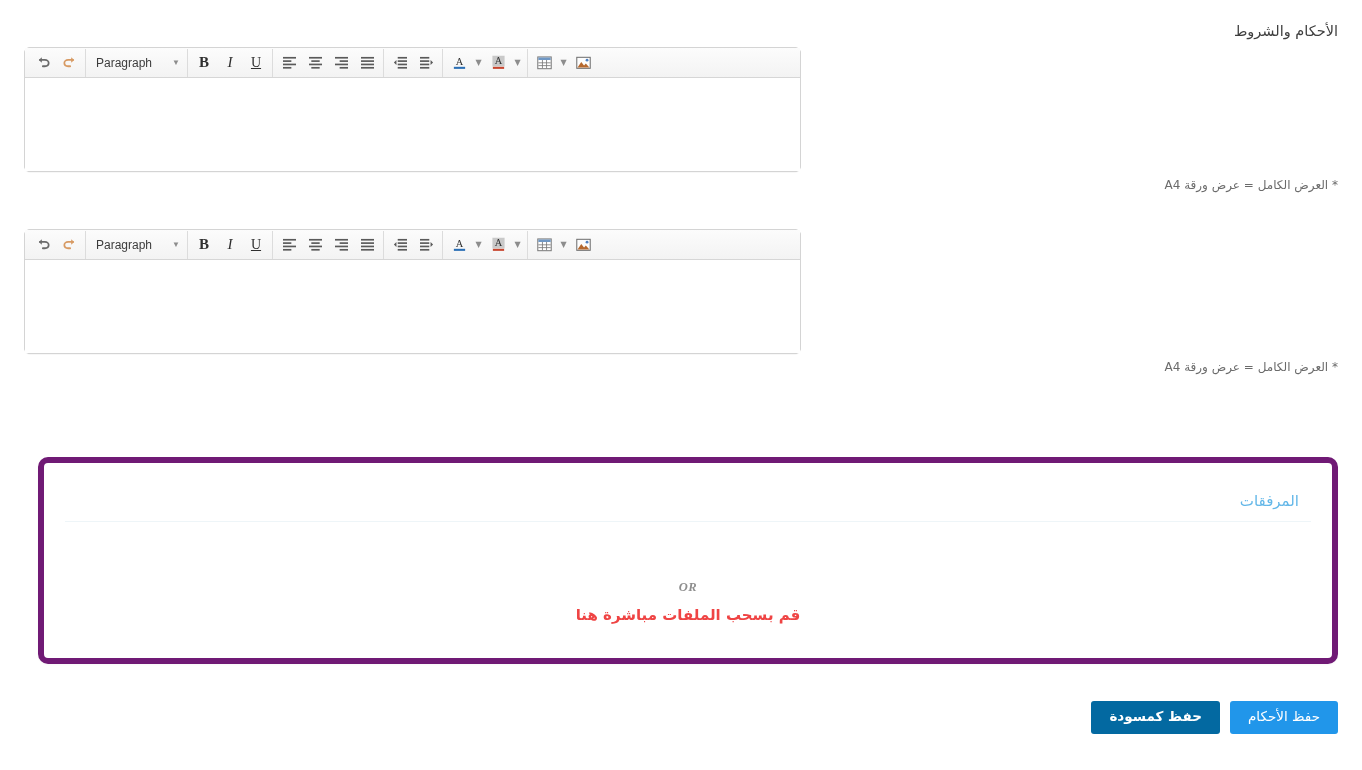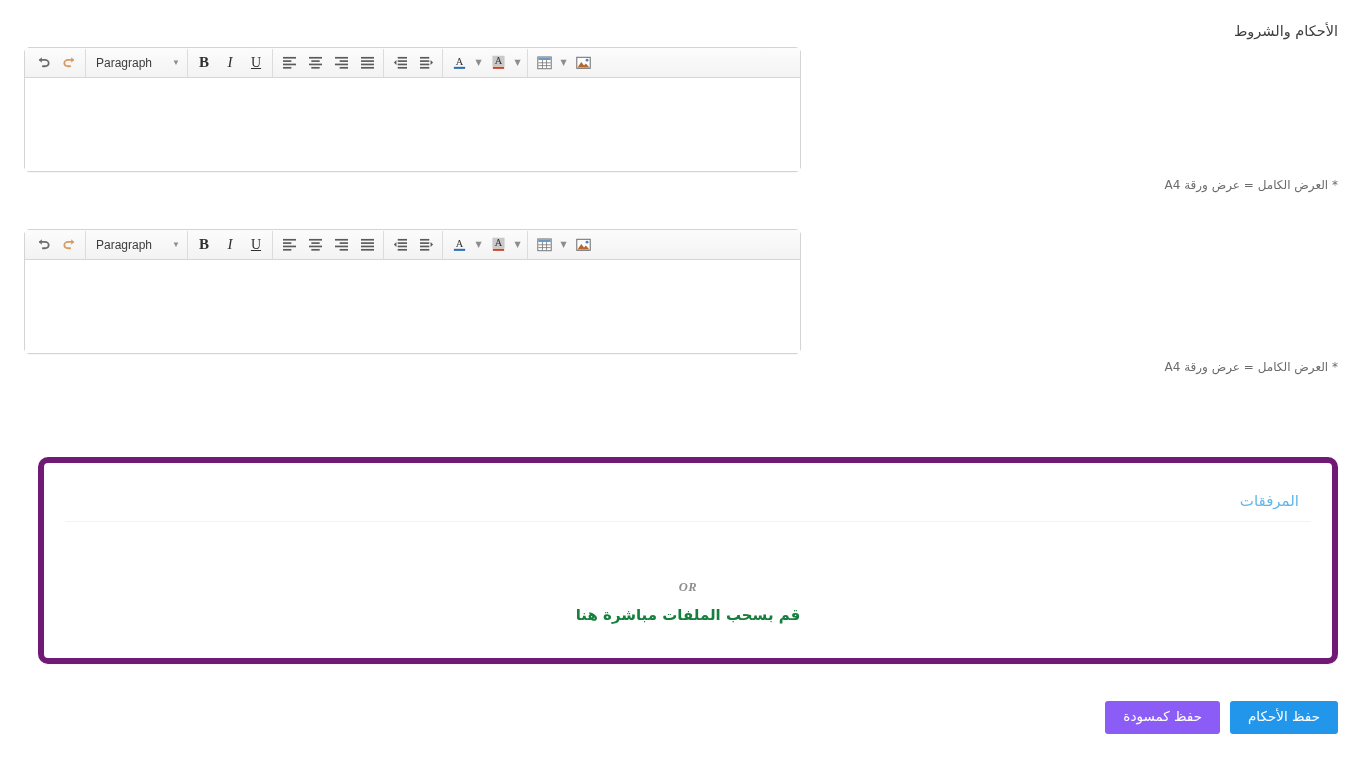--- a/index.html
+++ b/index.html
@@ -193,21 +193,21 @@
     color: #8e8e8e;
     font-family: Liberation Serif, serif;
     letter-spacing: 0.5px;
     direction: ltr;
   }
 
   .drag-text {
     margin-top: 11px;
     font-size: 15px;
     font-weight: bold;
-    color: #15803d;
+    color: #ef4444;
     direction: rtl;
     white-space: nowrap;
   }
 
   
   .footer {
     position: absolute;
     top: 701px;
     left: 0;
     right: 24px;
@@ -225,21 +225,21 @@
     padding: 9px 18px 10px;
     font-size: 13.5px;
     color: #ffffff;
     cursor: pointer;
     direction: rtl;
     white-space: nowrap;
     font-family: "DejaVu Sans", sans-serif;
     line-height: 1;
   }
   .btn-primary { background: #2196ea; }
-  .btn-dark    { background: #8b5cf6; }
+  .btn-dark    { background: #0369a1; font-weight: bold; }
 </style>
 </head>
 <body>
 
 <div class="page">
 
   <div class="field" style="top:22px;">
 
     <div class="field-label">الأحكام والشروط</div>
 

